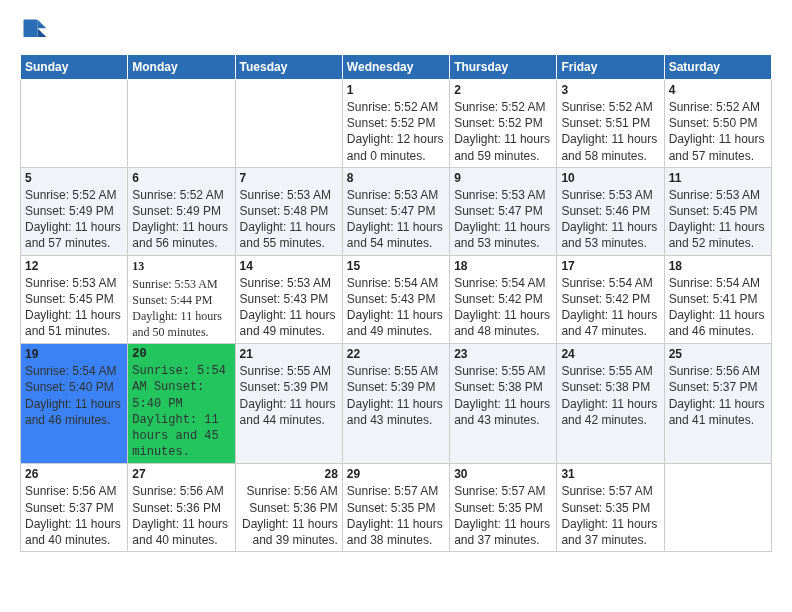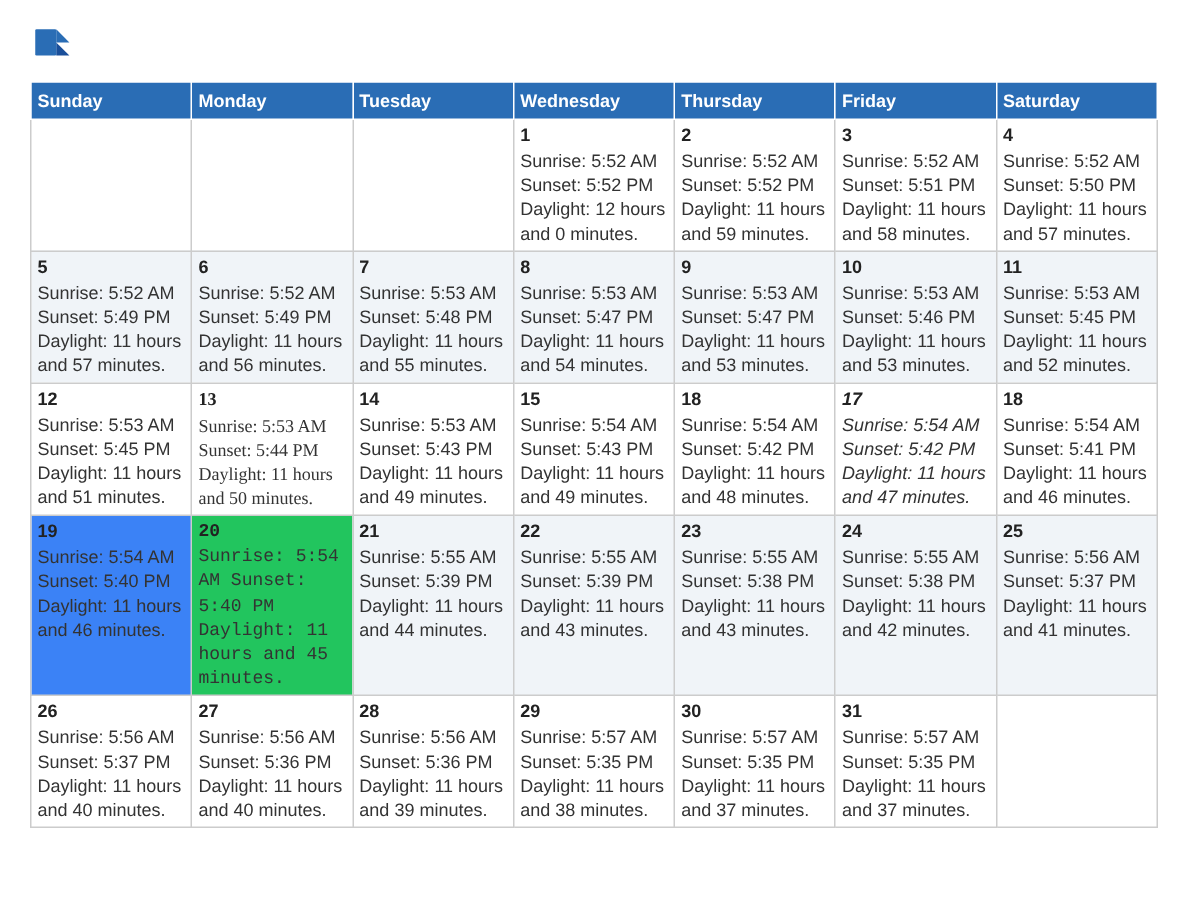--- a/index.html
+++ b/index.html
@@ -248,21 +248,21 @@
 Daylight: 11 hours
 and 49 minutes.</div>
           </td>
           <td style="background: rgb(255, 255, 255);">
             <span class="day-num">18</span>
             <div class="day-info">Sunrise: 5:54 AM
 Sunset: 5:42 PM
 Daylight: 11 hours
 and 48 minutes.</div>
           </td>
-          <td style="background: rgb(255, 255, 255); font-style: italic;">
+          <td style="background: rgb(255, 255, 255);">
             <span class="day-num">17</span>
             <div class="day-info">Sunrise: 5:54 AM
 Sunset: 5:42 PM
 Daylight: 11 hours
 and 47 minutes.</div>
           </td>
           <td style="background: rgb(255, 255, 255);">
             <span class="day-num">18</span>
             <div class="day-info">Sunrise: 5:54 AM
 Sunset: 5:41 PM
@@ -329,21 +329,21 @@
 Daylight: 11 hours
 and 40 minutes.</div>
           </td>
           <td style="background: rgb(255, 255, 255);">
             <span class="day-num">27</span>
             <div class="day-info">Sunrise: 5:56 AM
 Sunset: 5:36 PM
 Daylight: 11 hours
 and 40 minutes.</div>
           </td>
-          <td style="background: rgb(255, 255, 255);">
+          <td style="background: rgb(255, 255, 255); text-align: right;">
             <span class="day-num">28</span>
             <div class="day-info">Sunrise: 5:56 AM
 Sunset: 5:36 PM
 Daylight: 11 hours
 and 39 minutes.</div>
           </td>
           <td style="background: rgb(255, 255, 255);">
             <span class="day-num">29</span>
             <div class="day-info">Sunrise: 5:57 AM
 Sunset: 5:35 PM

